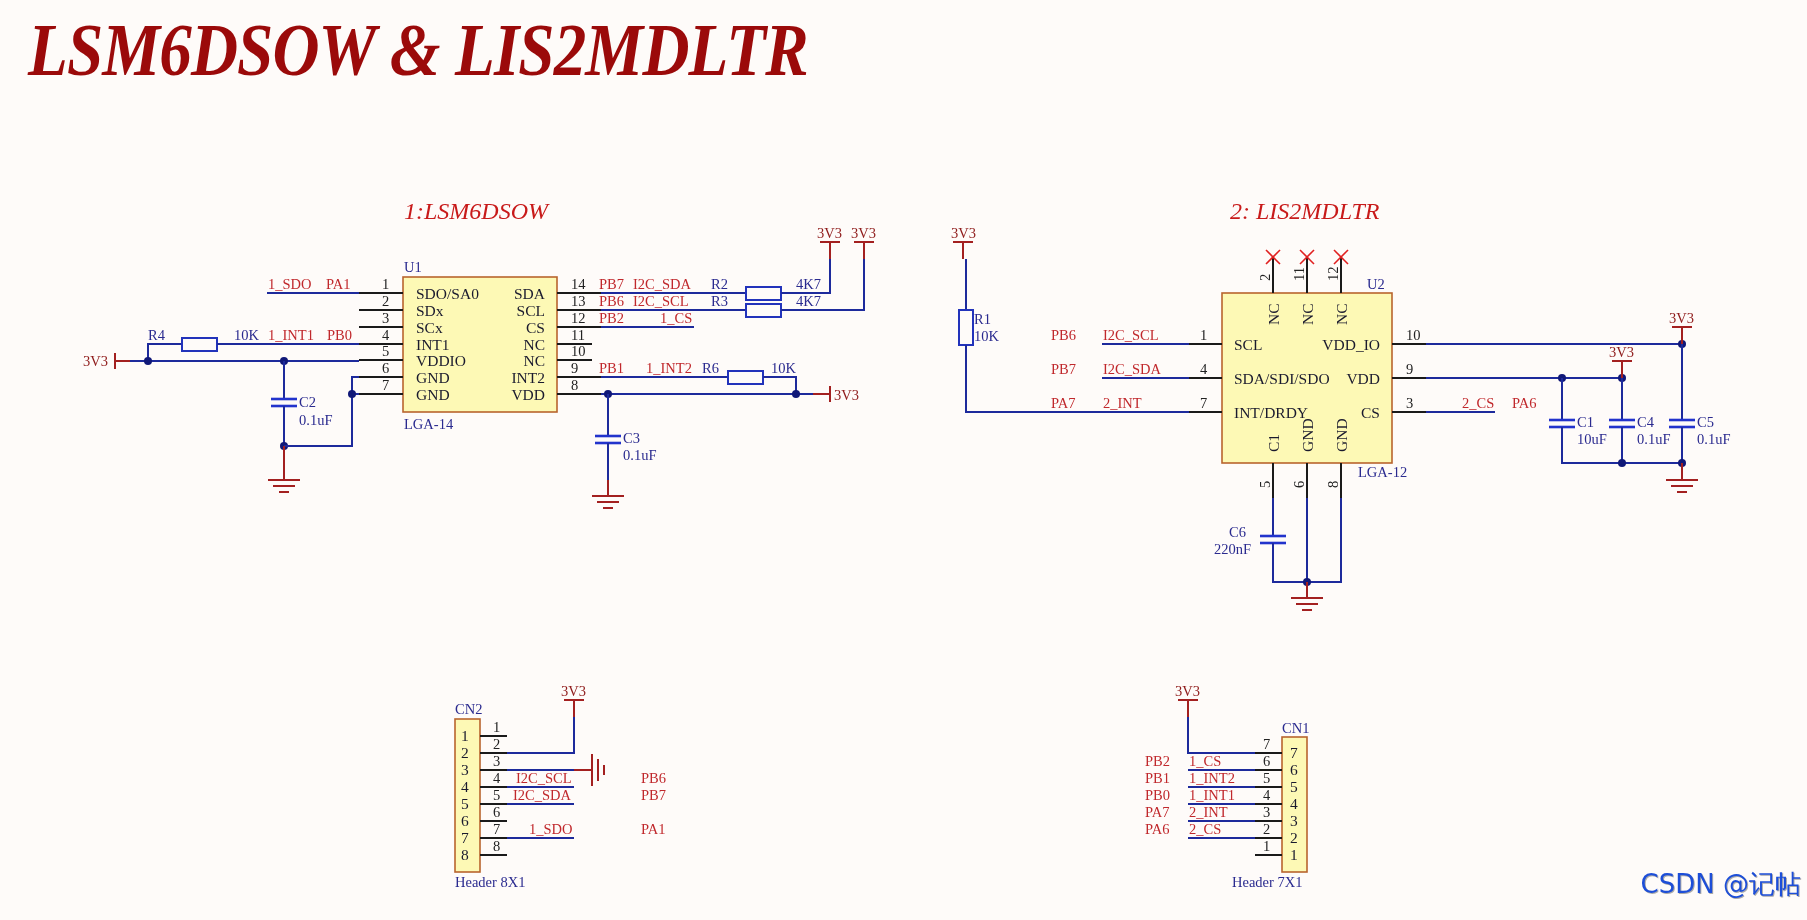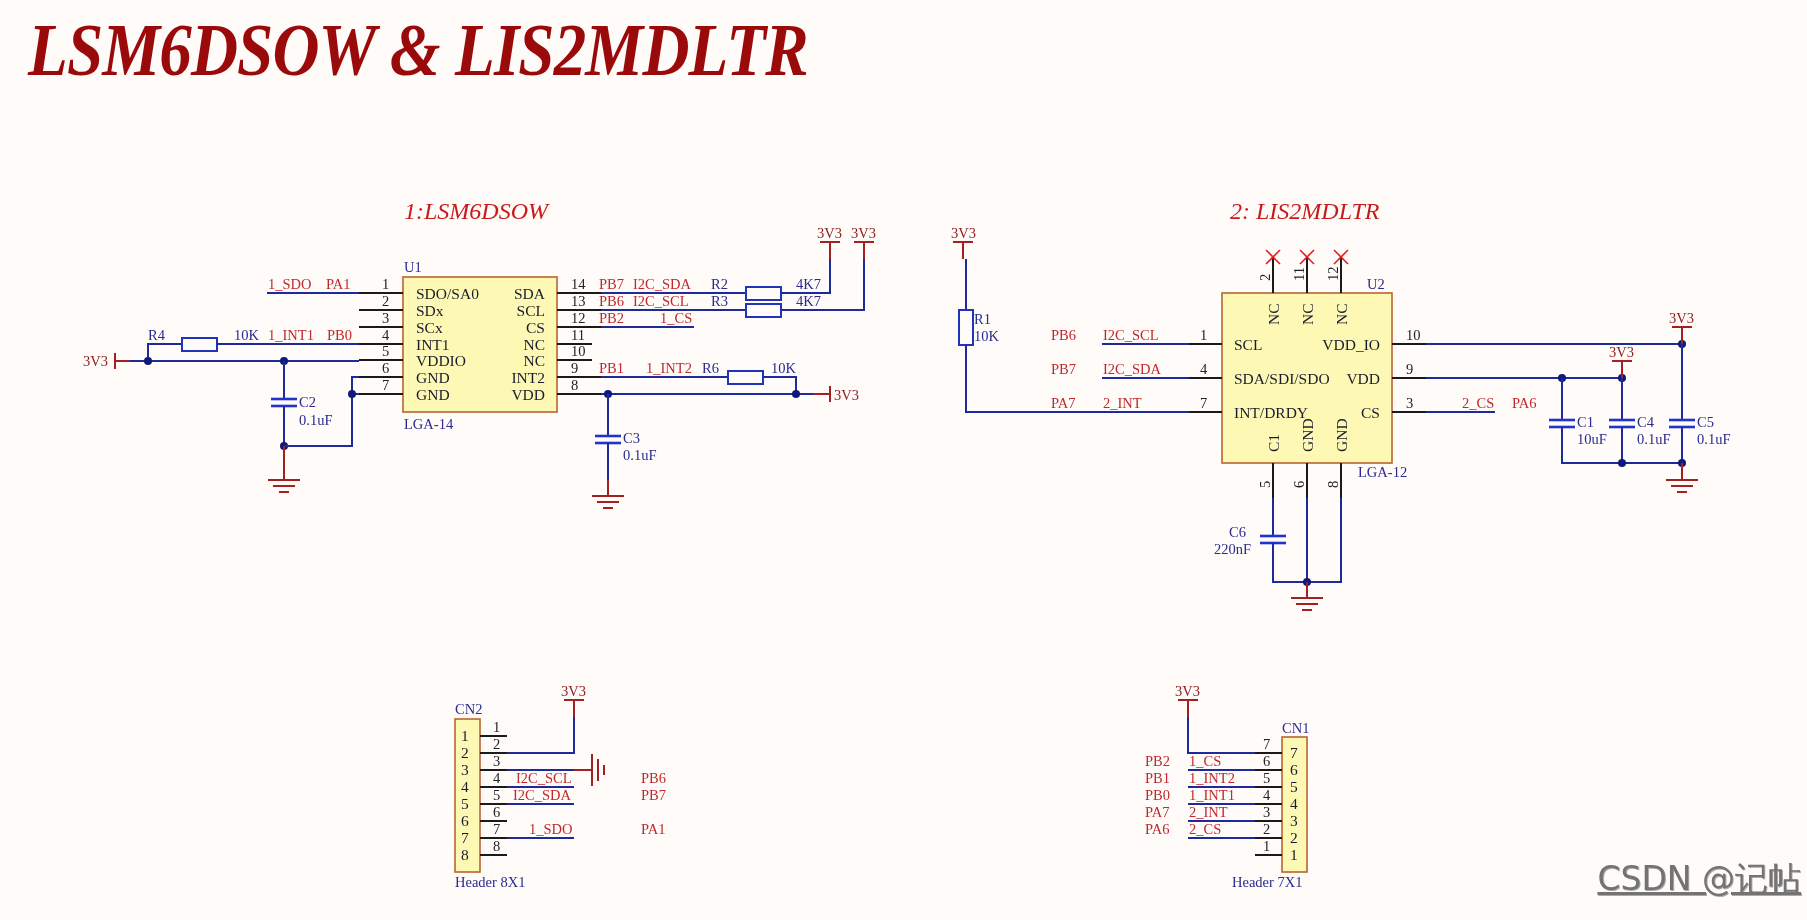--- a/index.html
+++ b/index.html
@@ -14,21 +14,21 @@
   .darkred { fill: #8f1b1b; }
   .blue { fill: #2a2a8f; }
   .w { stroke: #1d2a9c; stroke-width: 2; fill: none; }
   .pin { stroke: #1a1a1a; stroke-width: 2; fill: none; }
   .pwr { stroke: #a32020; stroke-width: 2; fill: none; }
   .part { fill: #fdf9b5; stroke: #b8642e; stroke-width: 1.6; }
   .res { fill: #fefbf9; stroke: #2233bb; stroke-width: 2; }
   .cap { stroke: #2233cc; stroke-width: 2.6; }
   .dot { fill: #101878; }
   .nc { stroke: #e02020; stroke-width: 1.6; }
-  #watermark { position: absolute; right: 6px; bottom: 18px; font-family: "DejaVu Sans", sans-serif; font-size: 33px; color: #737373; text-shadow: 1px 1px 0 #aaa; text-decoration: underline; }
+  #watermark { position: absolute; right: 6px; bottom: 18px; font-family: "DejaVu Sans", sans-serif; font-size: 26px; color: #1d4ed8; text-shadow: 1px 1px 0 #aaa; }
 </style>
 </head>
 <body>
 
 <div id="main-title">LSM6DSOW &amp; LIS2MDLTR</div>
 
 <svg id="schematic" width="1807" height="920" viewBox="0 0 1807 920">
 
   <text class="sec-title" x="404" y="219">1:LSM6DSOW</text>
 

